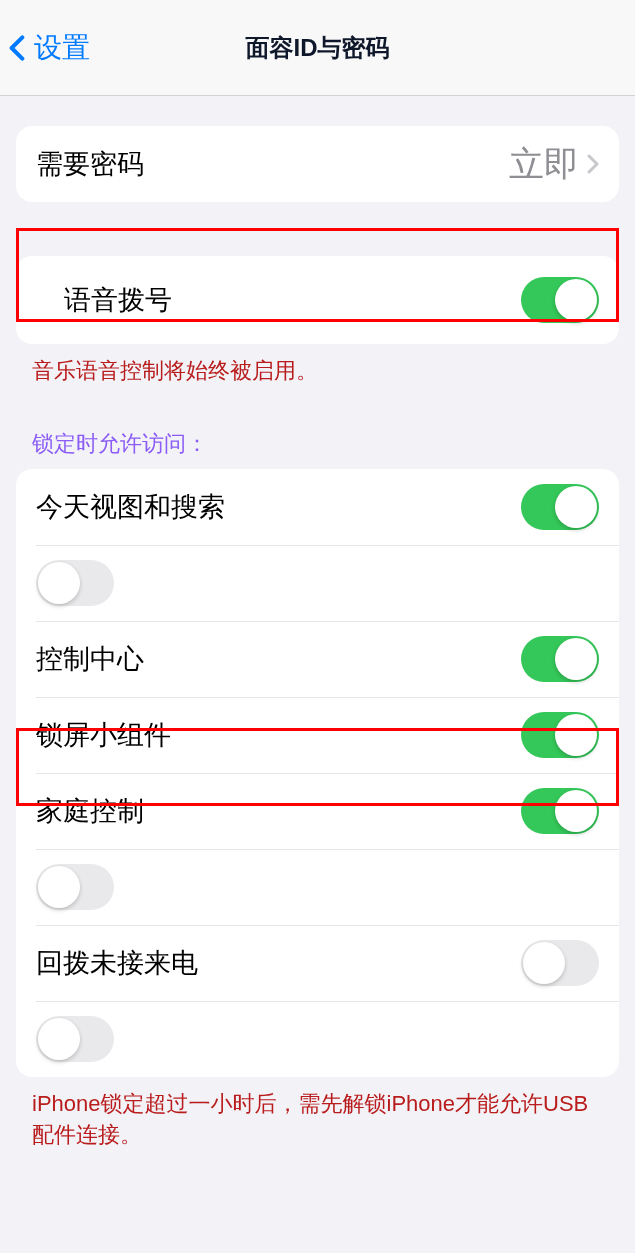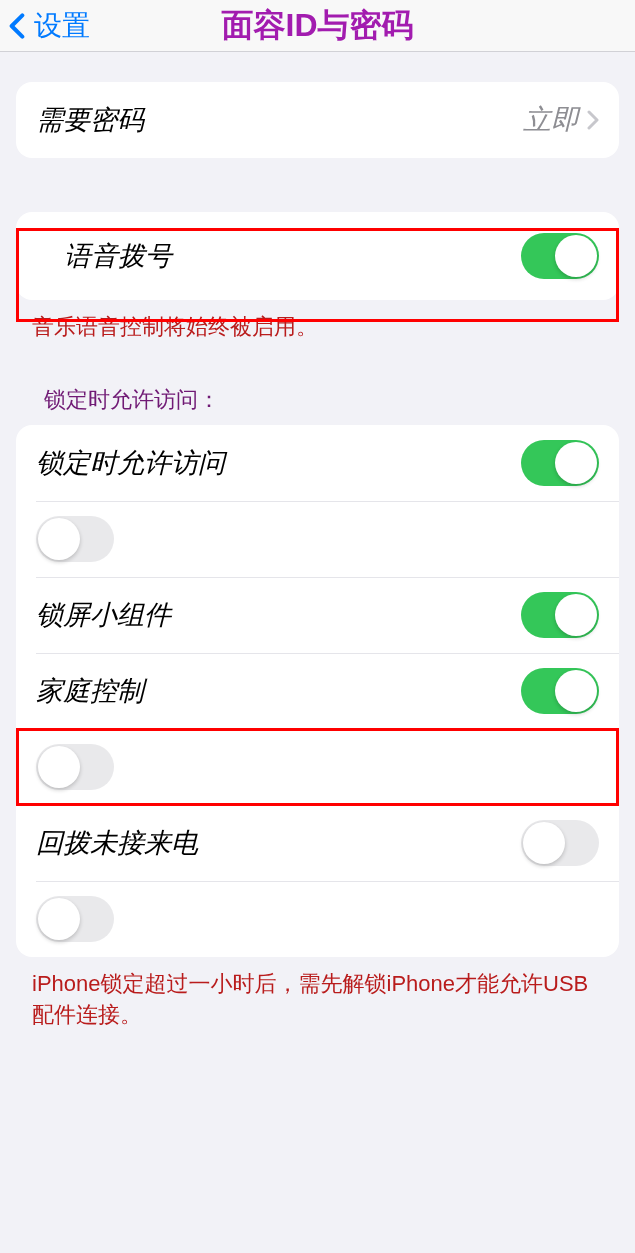--- a/index.html
+++ b/index.html
@@ -9,21 +9,21 @@
       -webkit-font-smoothing: antialiased;
     }
     body {
       width: 635px;
       height: 1253px;
       background: #f2f2f7;
       font-family: -apple-system, "Helvetica Neue", "PingFang SC", sans-serif;
       overflow: hidden;
     }
     .nav-bar {
-      height: 52px;
+      height: 96px;
       background: #f8f8f8;
       display: flex;
       align-items: center;
       position: relative;
       border-bottom: 1px solid #d1d1d6;
     }
     .back-button {
       display: flex;
       align-items: center;
       position: absolute;
@@ -44,34 +44,33 @@
     .back-label {
       color: #007aff;
       font-size: 28px;
       margin-left: 6px;
     }
     .nav-title {
       position: absolute;
       left: 0;
       right: 0;
       text-align: center;
-      font-size: 32px;
+      font-size: 24px;
       font-weight: 600;
-      color: #a21caf;
+      color: #0f172a;
       pointer-events: none;
     }
     .content {
       padding: 0;
     }
     .group {
       margin: 28px 16px 0 16px;
       background: #fff;
       border-radius: 16px;
       overflow: hidden;
-      font-style: italic;
     }
     .group.first {
       margin-top: 30px;
     }
     .row {
       display: flex;
       align-items: center;
       min-height: 76px;
       padding: 0 20px;
       position: relative;
@@ -84,21 +83,21 @@
       right: 0;
       height: 1px;
       background: #e5e5ea;
     }
     .row-label {
       font-size: 27px;
       color: #000;
       flex: 1;
     }
     .row-value {
-      font-size: 28px;
+      font-size: 35px;
       color: #8e8e93;
       margin-right: 8px;
     }
     .chevron-right {
       width: 12px;
       height: 20px;
     }
     .chevron-right svg {
       width: 100%;
       height: 100%;
@@ -134,22 +133,22 @@
       left: 2px;
     }
     .footer-text {
       font-size: 22px;
       color: #b91c1c;
       padding: 12px 32px 0 32px;
       line-height: 1.4;
     }
     .header-text {
       font-size: 22px;
-      color: #701a75;
-      padding: 28px 32px 0 44px;
+      color: #8b5cf6;
+      padding: 28px 32px 0 32px;
     }
     .highlight-box {
       position: absolute;
       border: 3px solid #ff0000;
       pointer-events: none;
       z-index: 10;
     }
     .highlight-1 {
       left: 16px;
       top: 228px;
@@ -205,27 +204,33 @@
           <div class="toggle-knob"></div>
         </div>
     </div>
   </div>
   <div class="footer-text">音乐语音控制将始终被启用。</div>
 
   <div class="header-text group-3-header">锁定时允许访问：</div>
 
   <div class="group group-3" id="group3">
       <div class="row">
-        <span class="row-label">锁定时允许访问</span>
-        <div class="toggle on">
-          <div class="toggle-knob"></div>
-        </div>
-      </div>
-      <div class="row">
-        <div class="toggle off">
+        <span class="row-label">今天视图和搜索</span>
+        <div class="toggle on">
+          <div class="toggle-knob"></div>
+        </div>
+      </div>
+      <div class="row">
+        <div class="toggle off">
+          <div class="toggle-knob"></div>
+        </div>
+      </div>
+      <div class="row">
+        <span class="row-label">控制中心</span>
+        <div class="toggle on">
           <div class="toggle-knob"></div>
         </div>
       </div>
       <div class="row">
         <span class="row-label">锁屏小组件</span>
         <div class="toggle on">
           <div class="toggle-knob"></div>
         </div>
       </div>
       <div class="row">

